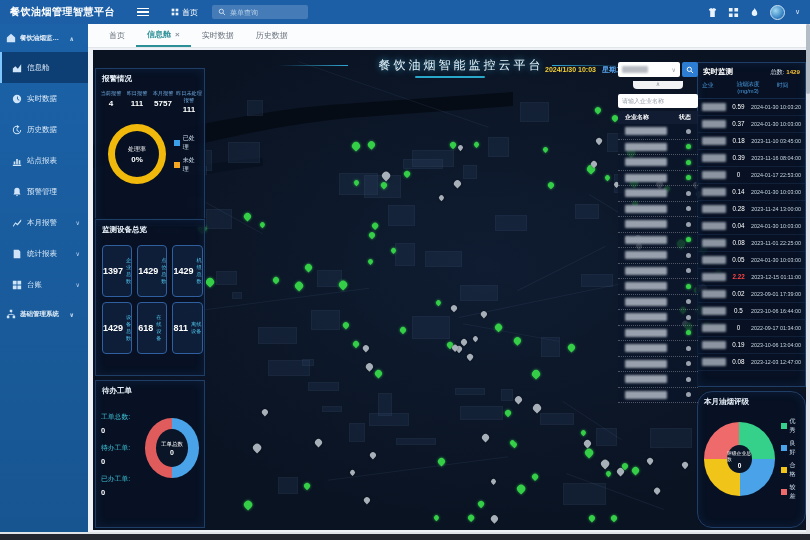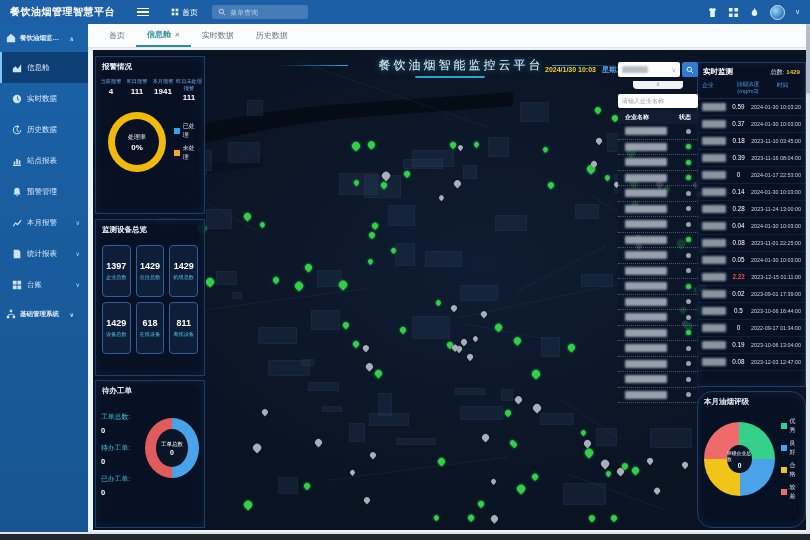--- a/index.html
+++ b/index.html
@@ -56,36 +56,36 @@
   #map-head .line.r{background:linear-gradient(90deg,#2fa8d8,transparent);}
   #map-title{display:inline-block;vertical-align:middle;margin:0 8px;font-size:12px;font-weight:normal;letter-spacing:3px;color:#e8f4fa;text-shadow:0 0 7px rgba(47,168,216,.9);padding-left:23px;}
   #map-head .under{width:70px;height:2px;margin:2px auto 0;background:#2aa7c9;border-radius:1px;}
   #map-date{position:absolute;top:15px;left:452px;z-index:4;font-size:7px;font-weight:bold;}
   #map-date .d{color:#f5d034;} #map-date .w{color:#5aa7f0;margin-left:4px;}
 
   
   .panel{position:absolute;background:rgba(8,17,35,.93);border:1px solid #1f3e66;box-shadow:0 0 0 1px rgba(10,20,40,.6),inset 0 0 10px rgba(40,90,160,.18);z-index:5;}
   .p-title{font-size:7.5px;color:#e8f1fa;font-weight:bold;padding:5px 6px 4px;}
   
-  #p-alarm{left:2px;top:6px;width:110px;height:158px;}
+  #p-alarm{left:2px;top:18px;width:110px;height:158px;}
   .al-grid{display:grid;grid-template-columns:repeat(4,1fr);padding:2px 2px 0;}
   .al-cell{text-align:center;}
   .al-lbl{font-size:5.2px;color:#6fa8e0;line-height:1.25;}
   .al-val{font-size:8px;font-weight:bold;color:#fff;margin-top:2px;}
   .al-body{display:flex;align-items:center;margin-top:10px;padding:0 4px;}
   .ring{width:60px;height:60px;border-radius:50%;border:7px solid #f0b90b;display:flex;flex-direction:column;align-items:center;justify-content:center;color:#fff;margin-left:8px;}
   .ring .t{font-size:6px;} .ring .v{font-size:8px;font-weight:bold;margin-top:1px;}
   .legend{margin-left:8px;}
   .lg-item{display:flex;align-items:center;gap:3px;margin:4px 0;}
   .lg-sw{width:6px;height:6px;}
   .lg-tx{font-size:6px;color:#cfe0f0;}
   
   #p-dev{left:2px;top:169px;width:110px;height:157px;}
   .dev-grid{display:grid;grid-template-columns:repeat(3,1fr);gap:5px;padding:6px 6px 0;}
-  .dev-card{border:1px solid #2f5f9e;border-radius:4px;background:rgba(20,42,76,.55);height:52px;display:flex;flex-direction:column;align-items:center;justify-content:center;gap:3px;}
+  .dev-card{border:1px solid #2f5f9e;border-radius:4px;background:rgba(20,42,76,.55);height:52px;display:flex;flex-direction:row;align-items:center;justify-content:center;gap:3px;}
   .dev-v{font-size:9px;font-weight:bold;color:#fff;}
   .dev-l{font-size:5.2px;color:#4fc3e8;}
   
   #p-ord{left:2px;top:330px;width:110px;height:148px;}
   .ord-body{display:flex;padding:4px 5px;}
   .ord-rows{width:44px;}
   .ord-lbl{font-size:6.8px;color:#3fc6dc;margin-top:8px;}
   .ord-val{font-size:7.5px;color:#fff;font-weight:bold;margin-top:4px;}
   .donut{position:relative;border-radius:50%;}
   .donut .hole{position:absolute;border-radius:50%;background:#0a1628;display:flex;flex-direction:column;align-items:center;justify-content:center;color:#fff;}
@@ -487,21 +487,21 @@
             <div class="al-cell">
               <div class="al-lbl">当前报警</div>
               <div class="al-val">4</div>
             </div>
             <div class="al-cell">
               <div class="al-lbl">昨日报警</div>
               <div class="al-val">111</div>
             </div>
             <div class="al-cell">
               <div class="al-lbl">本月报警</div>
-              <div class="al-val">1941</div>
+              <div class="al-val">5757</div>
             </div>
             <div class="al-cell">
               <div class="al-lbl">昨日未处理报警</div>
               <div class="al-val">111</div>
             </div>
           </div>
         <div class="al-body">
           <div class="ring" id="al-ring" style="border-color: rgb(240, 185, 11);">
             <span class="t">处理率</span>
             <span class="v">0%</span>

